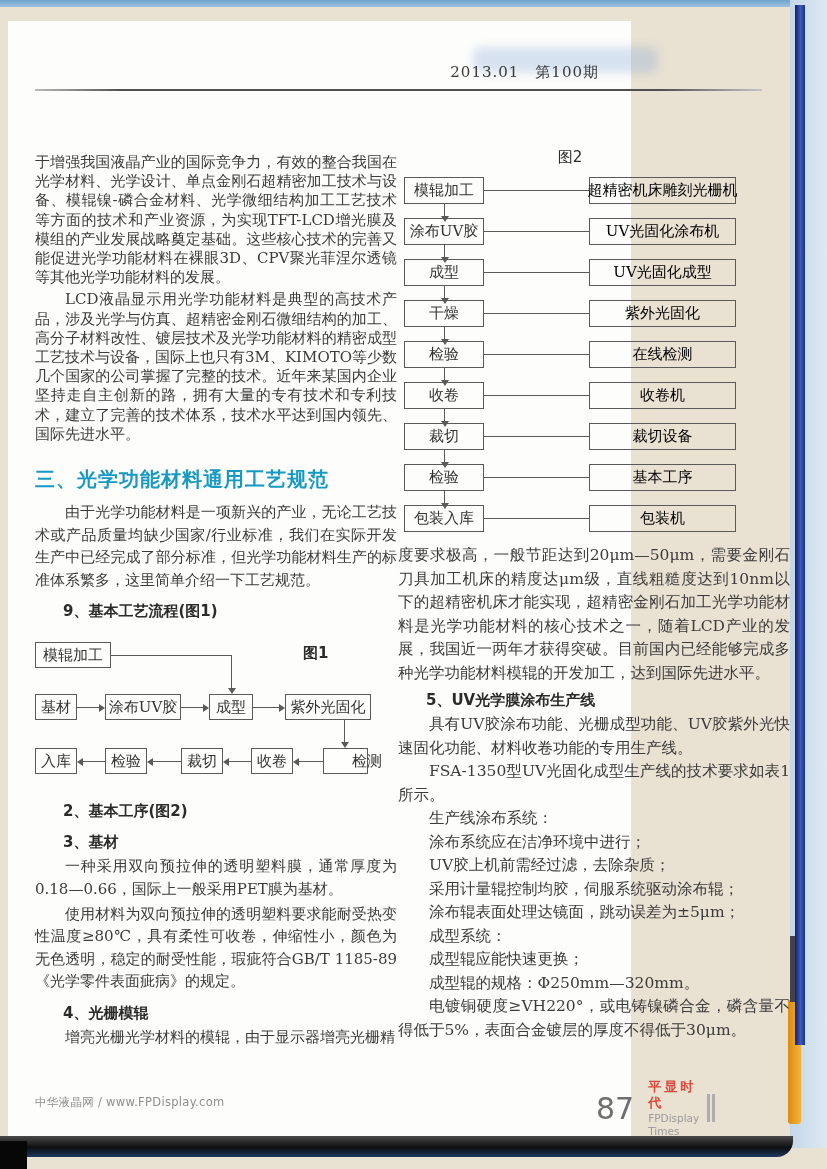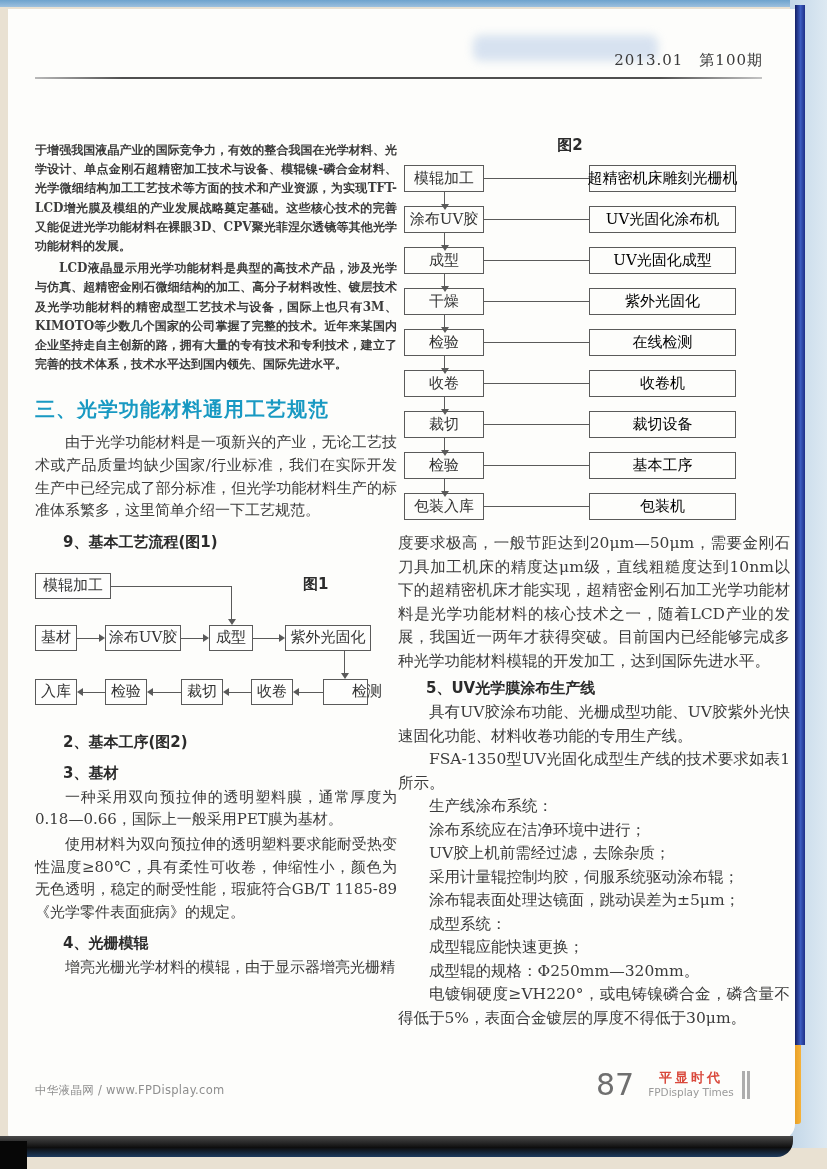--- a/index.html
+++ b/index.html
@@ -10,30 +10,30 @@
   }
   
   .top-strip{position:absolute;left:0;top:0;width:827px;height:7px;background:linear-gradient(180deg,#6ea3cd,#9dc0de);}
   .right-bg{position:absolute;left:790px;top:0;width:37px;height:1148px;background:linear-gradient(90deg,#c3d7e8,#dde9f2);}
   .strip-orange{position:absolute;left:788px;top:1000px;width:13px;height:124px;background:linear-gradient(90deg,#d98d12,#f6b23a);border-radius:0 0 3px 3px;}
   .strip-dark{position:absolute;left:790px;top:936px;width:10px;height:66px;background:#43434c;}
   .strip-blue{position:absolute;left:795px;top:5px;width:10px;height:1040px;background:linear-gradient(90deg,#141f66,#3c5cc0 55%,#1e2f88);}
   .bottom-band{position:absolute;left:0;top:1136px;width:793px;height:21px;background:linear-gradient(180deg,#4a4a4a,#0e0e0e 55%,#1d3a5e);border-radius:0 0 16px 10px;}
   .black-corner{position:absolute;left:0;top:1141px;width:27px;height:28px;background:#070707;}
   
-  .paper{position:absolute;left:8px;top:9px;width:787px;height:1131px;background:#fdfdfb;border-radius:0 0 16px 6px;}
+  .paper{position:absolute;left:8px;top:21px;width:623px;height:1131px;background:#fdfdfb;border-radius:0 0 16px 6px;}
   .ghost{position:absolute;left:465px;top:26px;width:185px;height:26px;background:rgba(130,165,215,.30);filter:blur(5px);border-radius:8px;}
   .header-issue{position:absolute;top:42px;right:32px;font-size:15px;color:#3a3a3a;letter-spacing:1px;}
   .header-rule{position:absolute;left:27px;top:68px;width:727px;height:2px;background:linear-gradient(90deg,#b9b9b9,#4f4f4f 12%,#4f4f4f 86%,#c4c4c4);}
   
   .col{position:absolute;color:#3b3b3b;}
   .col-left{left:27px;top:132px;width:362px;}
   .col-right{left:390px;top:127px;width:392px;}
   p.body{margin:0;text-align:justify;color:#3b3b3b;}
-  .lh-tight{font-size:12px;line-height:19.2px;font-weight:bold;}
+  .lh-tight{font-size:15px;line-height:19.2px;}
   .lh-med{font-size:15px;line-height:22.6px;}
   .rlh{font-size:15.5px;line-height:23.5px;}
   .indent{text-indent:2em;}
   .section-heading{
     margin:22px 0 8px 0;font-family:"DejaVu Sans", sans-serif;font-weight:bold;
     font-size:20px;color:#1899c2;letter-spacing:1px;
   }
   .item{
     margin:9px 0 2px 0;font-family:"DejaVu Sans", sans-serif;font-weight:bold;
     font-size:15px;color:#2b2b2b;text-indent:28px;line-height:22px;
@@ -47,21 +47,21 @@
     font-size:15px;color:#333;background:rgba(255,255,255,.6);white-space:nowrap;
   }
   .ln{position:absolute;background:#5a5a5a;}
   .ln.h{height:1px;}
   .ln.v{width:1px;}
   .ln.head-right::after{content:"";position:absolute;right:-6px;top:-3.5px;border:4px solid transparent;border-right:0;border-left:6px solid #5a5a5a;}
   .ln.head-left::after{content:"";position:absolute;left:-6px;top:-3.5px;border:4px solid transparent;border-left:0;border-right:6px solid #5a5a5a;}
   .ln.head-down::after{content:"";position:absolute;left:-3.5px;bottom:-6px;border:4px solid transparent;border-bottom:0;border-top:6px solid #5a5a5a;}
   
   .fig2{position:relative;width:332px;margin:0 0 12px 6px;}
-  .fig2-title{width:332px;text-align:center;font-family:"DejaVu Sans", sans-serif;font-weight:bold;font-size:15px;color:#2b2b2b;margin:0 0 10px 0;}
+  .fig2-title{width:332px;text-align:center;font-family:"DejaVu Sans", sans-serif;font-weight:normal;font-size:15px;color:#2b2b2b;margin:0 0 10px 0;}
   .f2-row{display:flex;align-items:center;height:27px;margin-bottom:14px;position:relative;}
   .f2-row:last-child{margin-bottom:0;}
   .f2-step{
     width:80px;height:27px;border:1px solid #5a5a5a;box-sizing:border-box;flex:none;
     display:flex;align-items:center;justify-content:center;font-size:15px;color:#333;white-space:nowrap;
   }
   .f2-line{flex:1;height:1px;background:#5a5a5a;}
   .f2-equip{
     width:147px;height:27px;border:1px solid #5a5a5a;box-sizing:border-box;flex:none;
     display:flex;align-items:center;justify-content:center;font-size:15px;color:#000000;white-space:nowrap;

